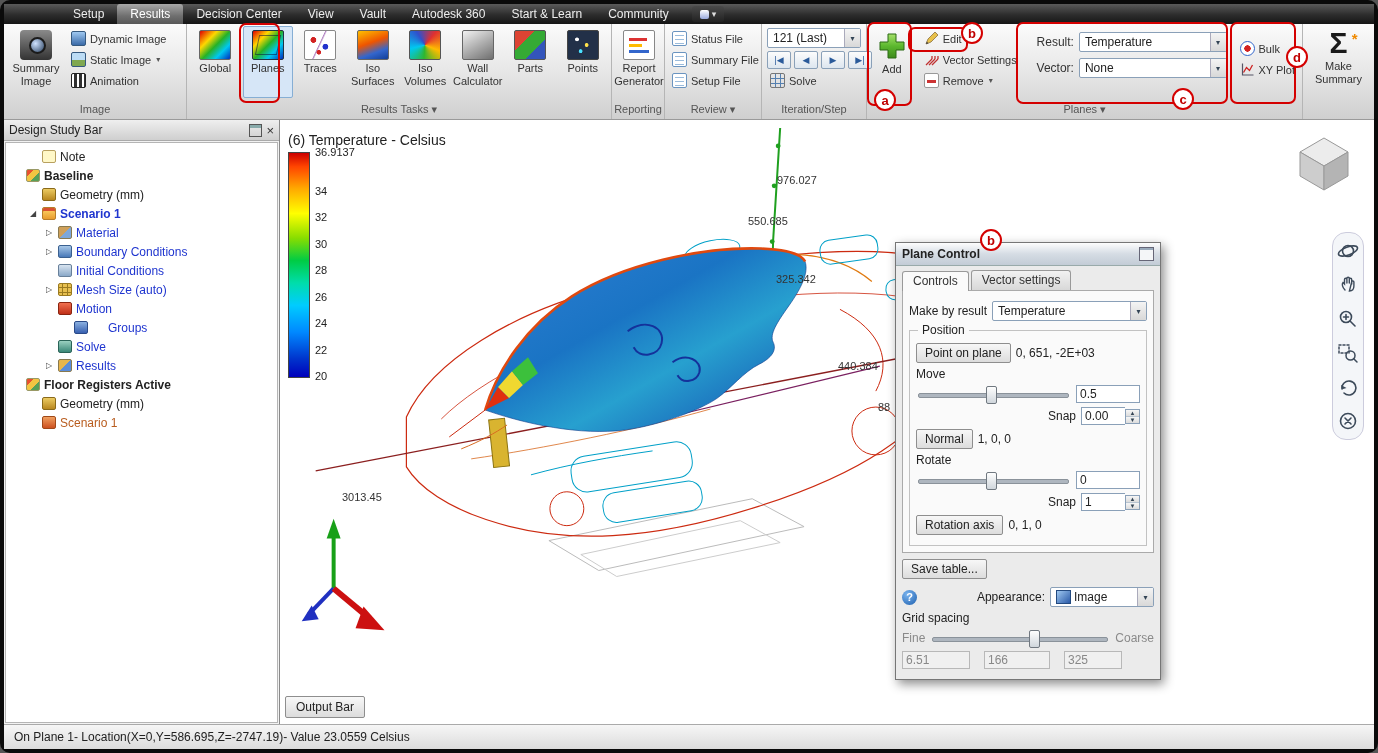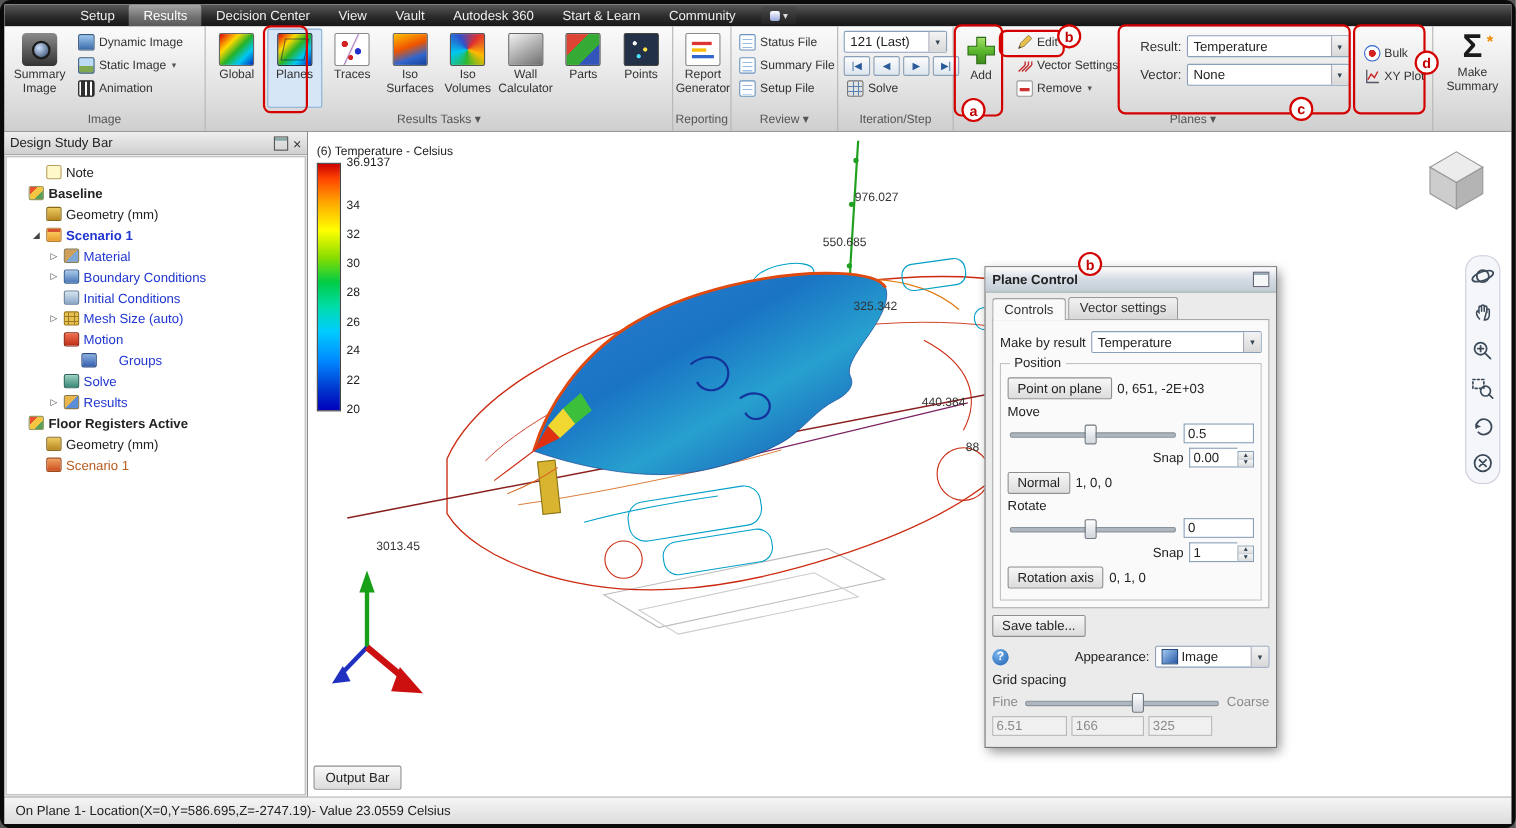--- a/index.html
+++ b/index.html
@@ -92,21 +92,21 @@
   .ti-mesh{background:#e8c050;border:1px solid #9a7a20;background-image:linear-gradient(90deg,transparent 0 3px,#9a7a20 3px 4px,transparent 4px 8px,#9a7a20 8px 9px,transparent 9px),linear-gradient(transparent 0 3px,#9a7a20 3px 4px,transparent 4px 8px,#9a7a20 8px 9px,transparent 9px);}
   .ti-motion{background:linear-gradient(#f07050,#c03018);border:1px solid #8a2410;}
   .ti-groups{background:linear-gradient(#8ab0e0,#3860b0);border:1px solid #2a4a88;}
   .ti-solve{background:linear-gradient(#9ad0c0,#3a8878);border:1px solid #2a6458;}
   .ti-results{background:linear-gradient(135deg,#e8b64c 50%,#5b8dd9 50%);border:1px solid #88794f;}
 
   
   .viewport{flex:1;position:relative;background:#fff;min-width:0;}
   .scene{position:absolute;inset:0;width:100%;height:100%;}
   .legend{position:absolute;left:8px;top:12px;}
-  .legend-title{font-size:11px;color:#222;margin-bottom:4px;white-space:nowrap;}
+  .legend-title{font-size:14px;color:#222;margin-bottom:4px;white-space:nowrap;}
   .legend-body{display:flex;gap:5px;}
   .legend-bar{width:20px;height:224px;border:1px solid #444;background:linear-gradient(180deg,#cc0000 0%,#ff4400 6%,#ffaa00 16%,#ffff00 27%,#88dd00 38%,#00cc44 48%,#00ddaa 58%,#00ccff 68%,#0088ff 80%,#0033cc 92%,#0000bb 100%);}
   .legend-ticks{position:relative;width:54px;height:224px;}
   .ltick{position:absolute;left:0;font-size:11px;color:#222;}
   .dims{position:absolute;inset:0;pointer-events:none;}
   .dimlabel{position:absolute;font-size:11px;color:#333;white-space:nowrap;margin-top:40px;}
   .outputbar-btn{position:absolute;left:5px;bottom:6px;height:20px;padding:0 10px;background:linear-gradient(#f8f8f8,#dcdcdc);border:1px solid #8e8e8e;border-radius:2px;font-size:12px;color:#222;cursor:default;display:flex;align-items:center;}
   .viewcube{position:absolute;right:14px;top:8px;}
   .navbar{position:absolute;right:10px;top:112px;width:30px;background:rgba(240,242,246,.7);border:1px solid #ccd;border-radius:14px;display:flex;flex-direction:column;align-items:center;padding:6px 0;gap:10px;}
   .navbtn{width:24px;height:24px;display:flex;align-items:center;justify-content:center;cursor:default;}
@@ -124,21 +124,21 @@
   .dlbl{color:#222;}
   .dval{color:#222;}
   .groupbox{border:1px solid #c2c2c2;position:relative;margin-top:9px;padding:8px 6px 6px;}
   .gb-title{position:absolute;top:-8px;left:8px;background:#fafafa;padding:0 4px;color:#222;}
   .btn{background:linear-gradient(#f7f7f7,#dcdcdc);border:1px solid #8e8e8e;border-radius:2px;font-family:"Liberation Sans",sans-serif;font-size:12px;color:#222;padding:2px 8px;cursor:default;}
   .tbox{border:1px solid #8aa0b8;background:#fff;height:18px;box-sizing:border-box;font-family:"Liberation Sans",sans-serif;font-size:12px;padding:0 3px;color:#222;}
   .tbox:disabled{background:#f0f0f0;color:#888;border-color:#b8b8b8;}
   .slider{position:relative;height:18px;flex:1;min-width:90px;cursor:default;}
   .slider .track{position:absolute;left:2px;right:2px;top:8px;height:3px;background:#aeb6bf;border:1px solid #8a929a;border-radius:2px;}
   .slider .thumb{position:absolute;top:1px;width:9px;height:16px;background:linear-gradient(#fefefe,#d0d6dc);border:1px solid #707880;border-radius:2px;}
-  .spinner{display:inline-flex;align-items:flex-end;}
+  .spinner{display:inline-flex;align-items:center;}
   .spinner .tbox{width:44px;border-right:none;}
   .spinbtns{display:flex;flex-direction:column;border:1px solid #8aa0b8;width:13px;}
   .spinbtns span{flex:1;font-size:6px;display:flex;align-items:center;justify-content:center;background:linear-gradient(#f6f6f6,#dcdcdc);color:#345;border-bottom:1px solid #b8c4d0;cursor:default;}
   .spinbtns span:last-child{border-bottom:none;}
   .help-icon{width:15px;height:15px;border-radius:50%;background:radial-gradient(circle at 35% 30%,#7ab4ef,#1d5fae);color:#fff;font-size:11px;font-weight:bold;display:inline-flex;align-items:center;justify-content:center;cursor:default;}
   .mini-plane{width:13px;height:12px;background:linear-gradient(135deg,#9fc8f0,#2a5aa8);border:1px solid #234a80;display:inline-block;margin-right:3px;}
   .dim{color:#8a8a8a;}
   .dlg-bottom{padding:6px;}
 
   
@@ -698,21 +698,21 @@
           </div>
           <div class="dlbl" style="margin-top:4px">Grid spacing</div>
           <div class="drow">
             <span class="dlbl dim">Fine</span>
             <div class="slider">
                   <div class="track"></div>
                   <div class="thumb" style="left:55%"></div>
                 </div>
             <span class="dlbl dim">Coarse</span>
           </div>
-          <div class="drow" style="gap:4px">
+          <div class="drow" style="gap:14px">
             <input class="tbox" style="width: 68px;" disabled="" value="6.51">
             <input class="tbox" style="width: 66px;" disabled="" value="166">
             <input class="tbox" style="width: 58px;" disabled="" value="325">
           </div>
         </div>
       </div>
 
       <div class="outputbar-btn">Output Bar</div>
     </div>
   </div>

